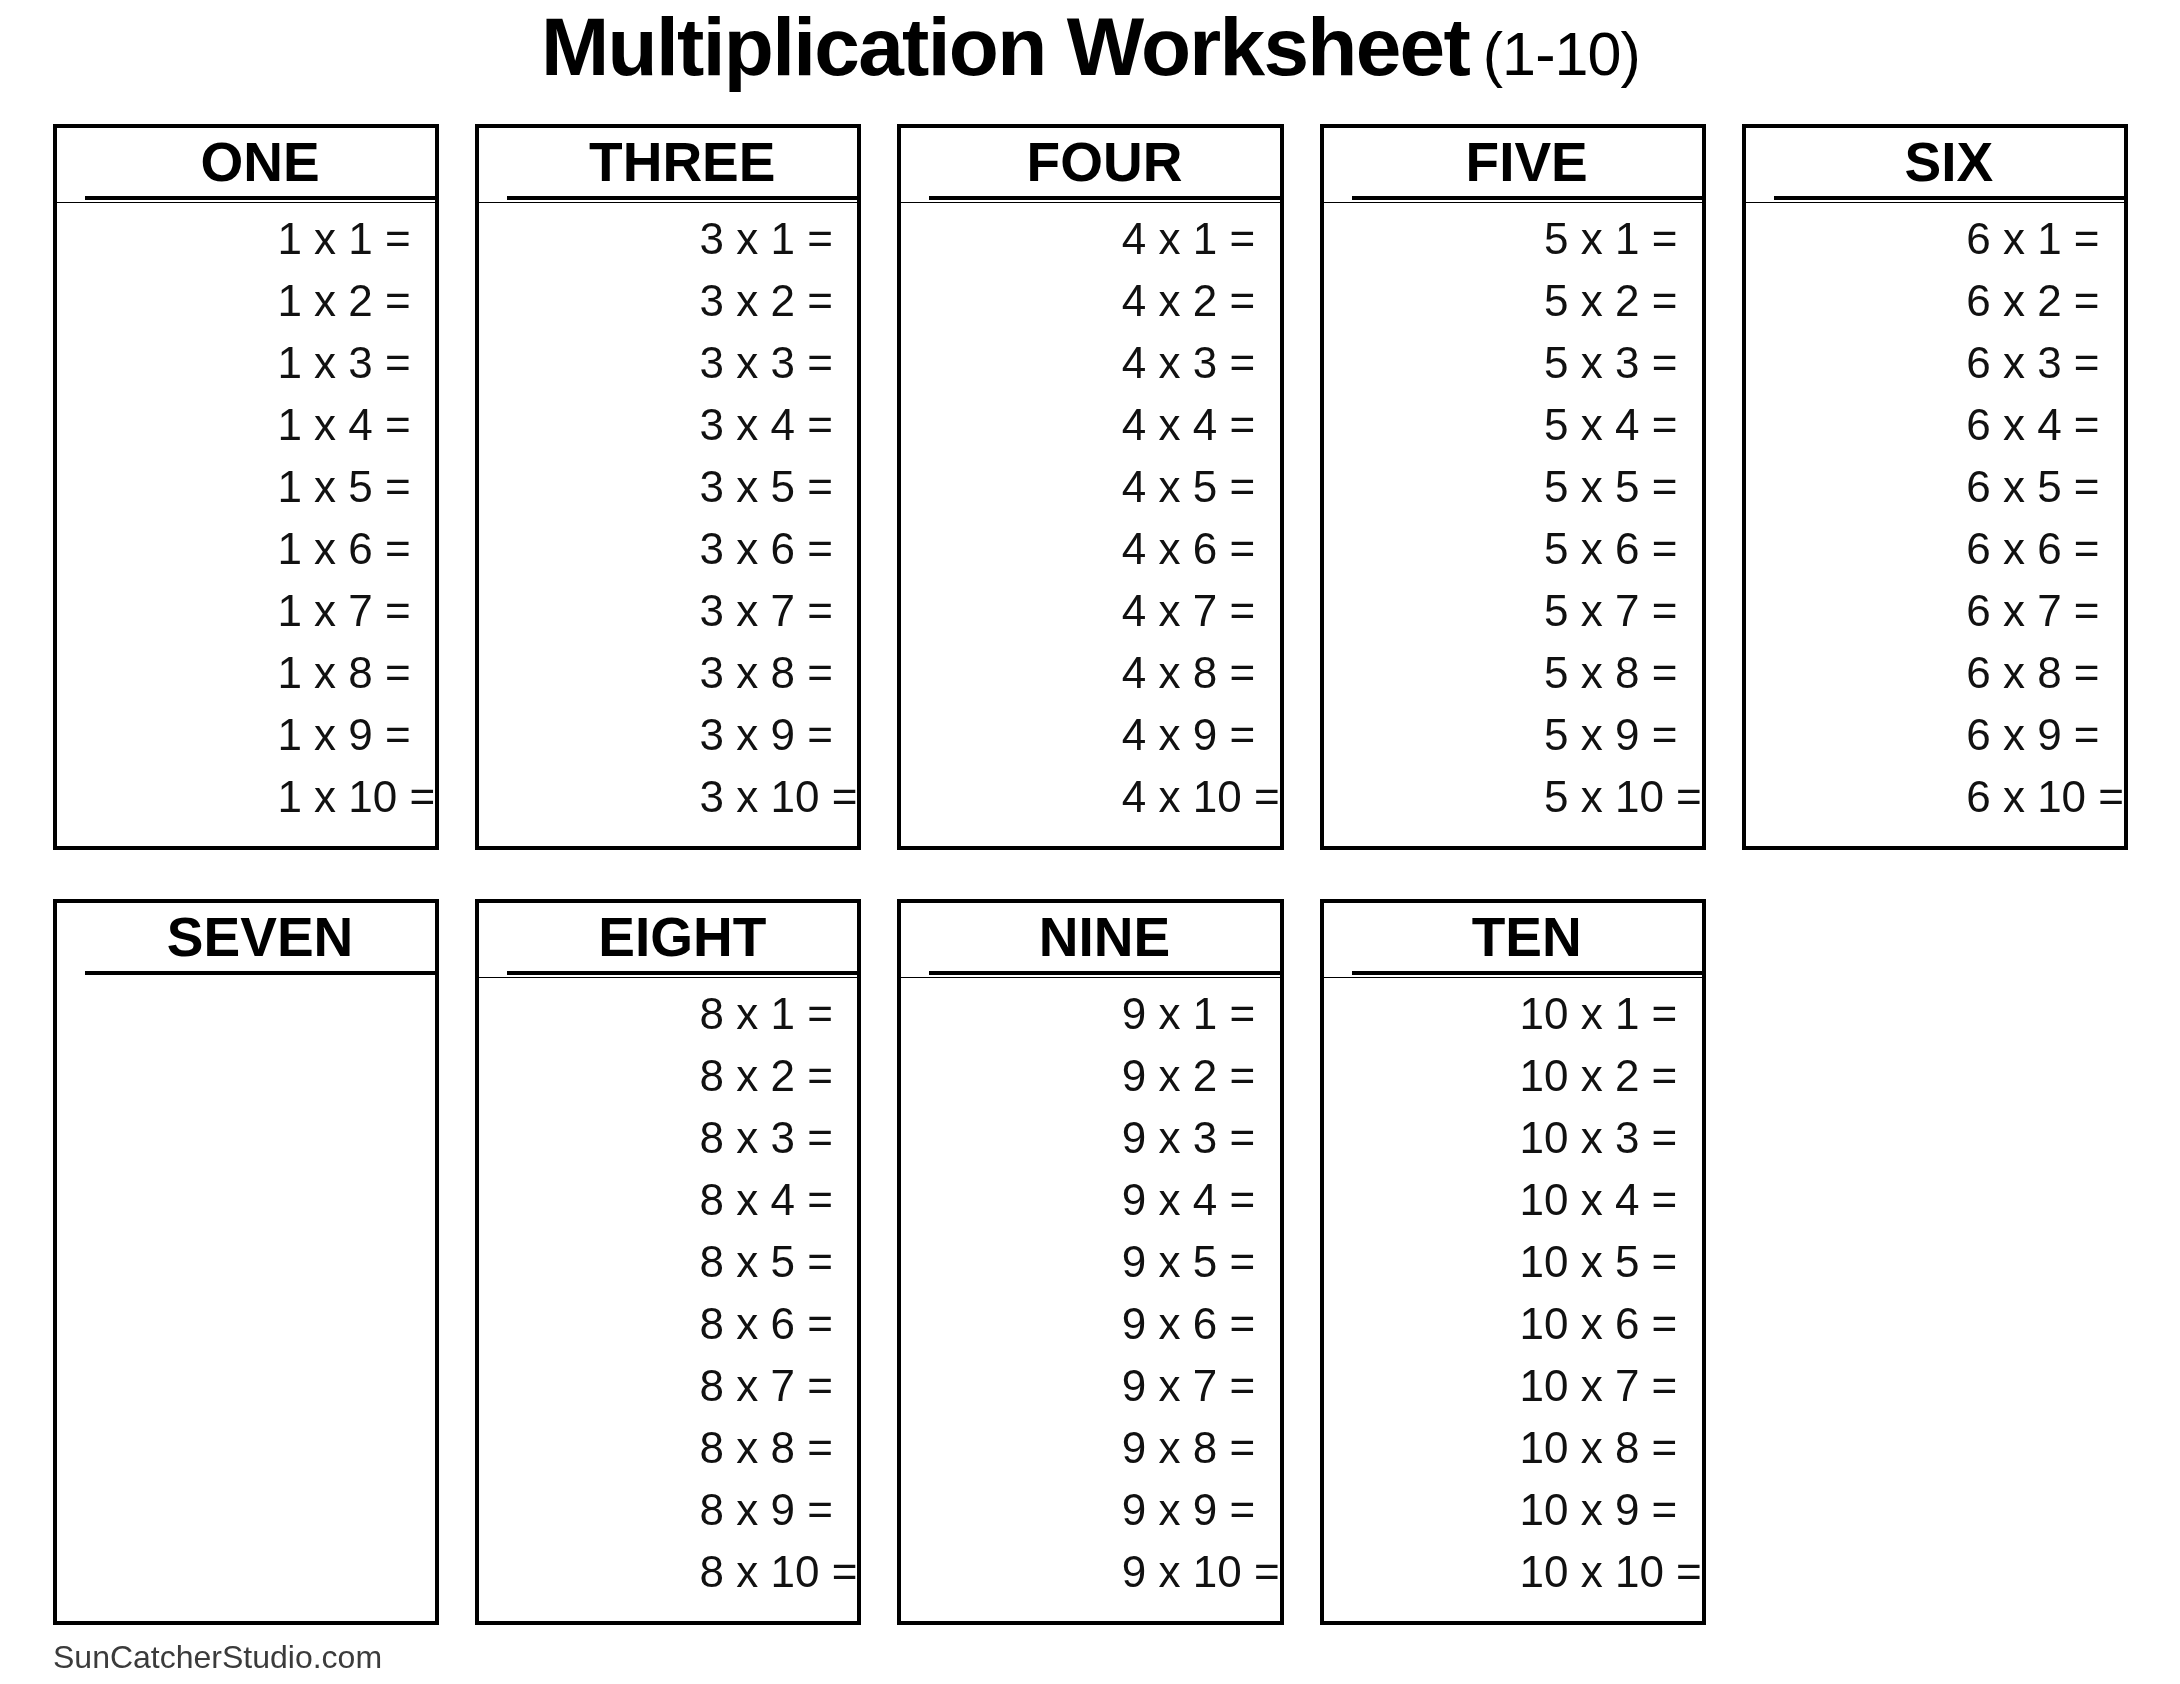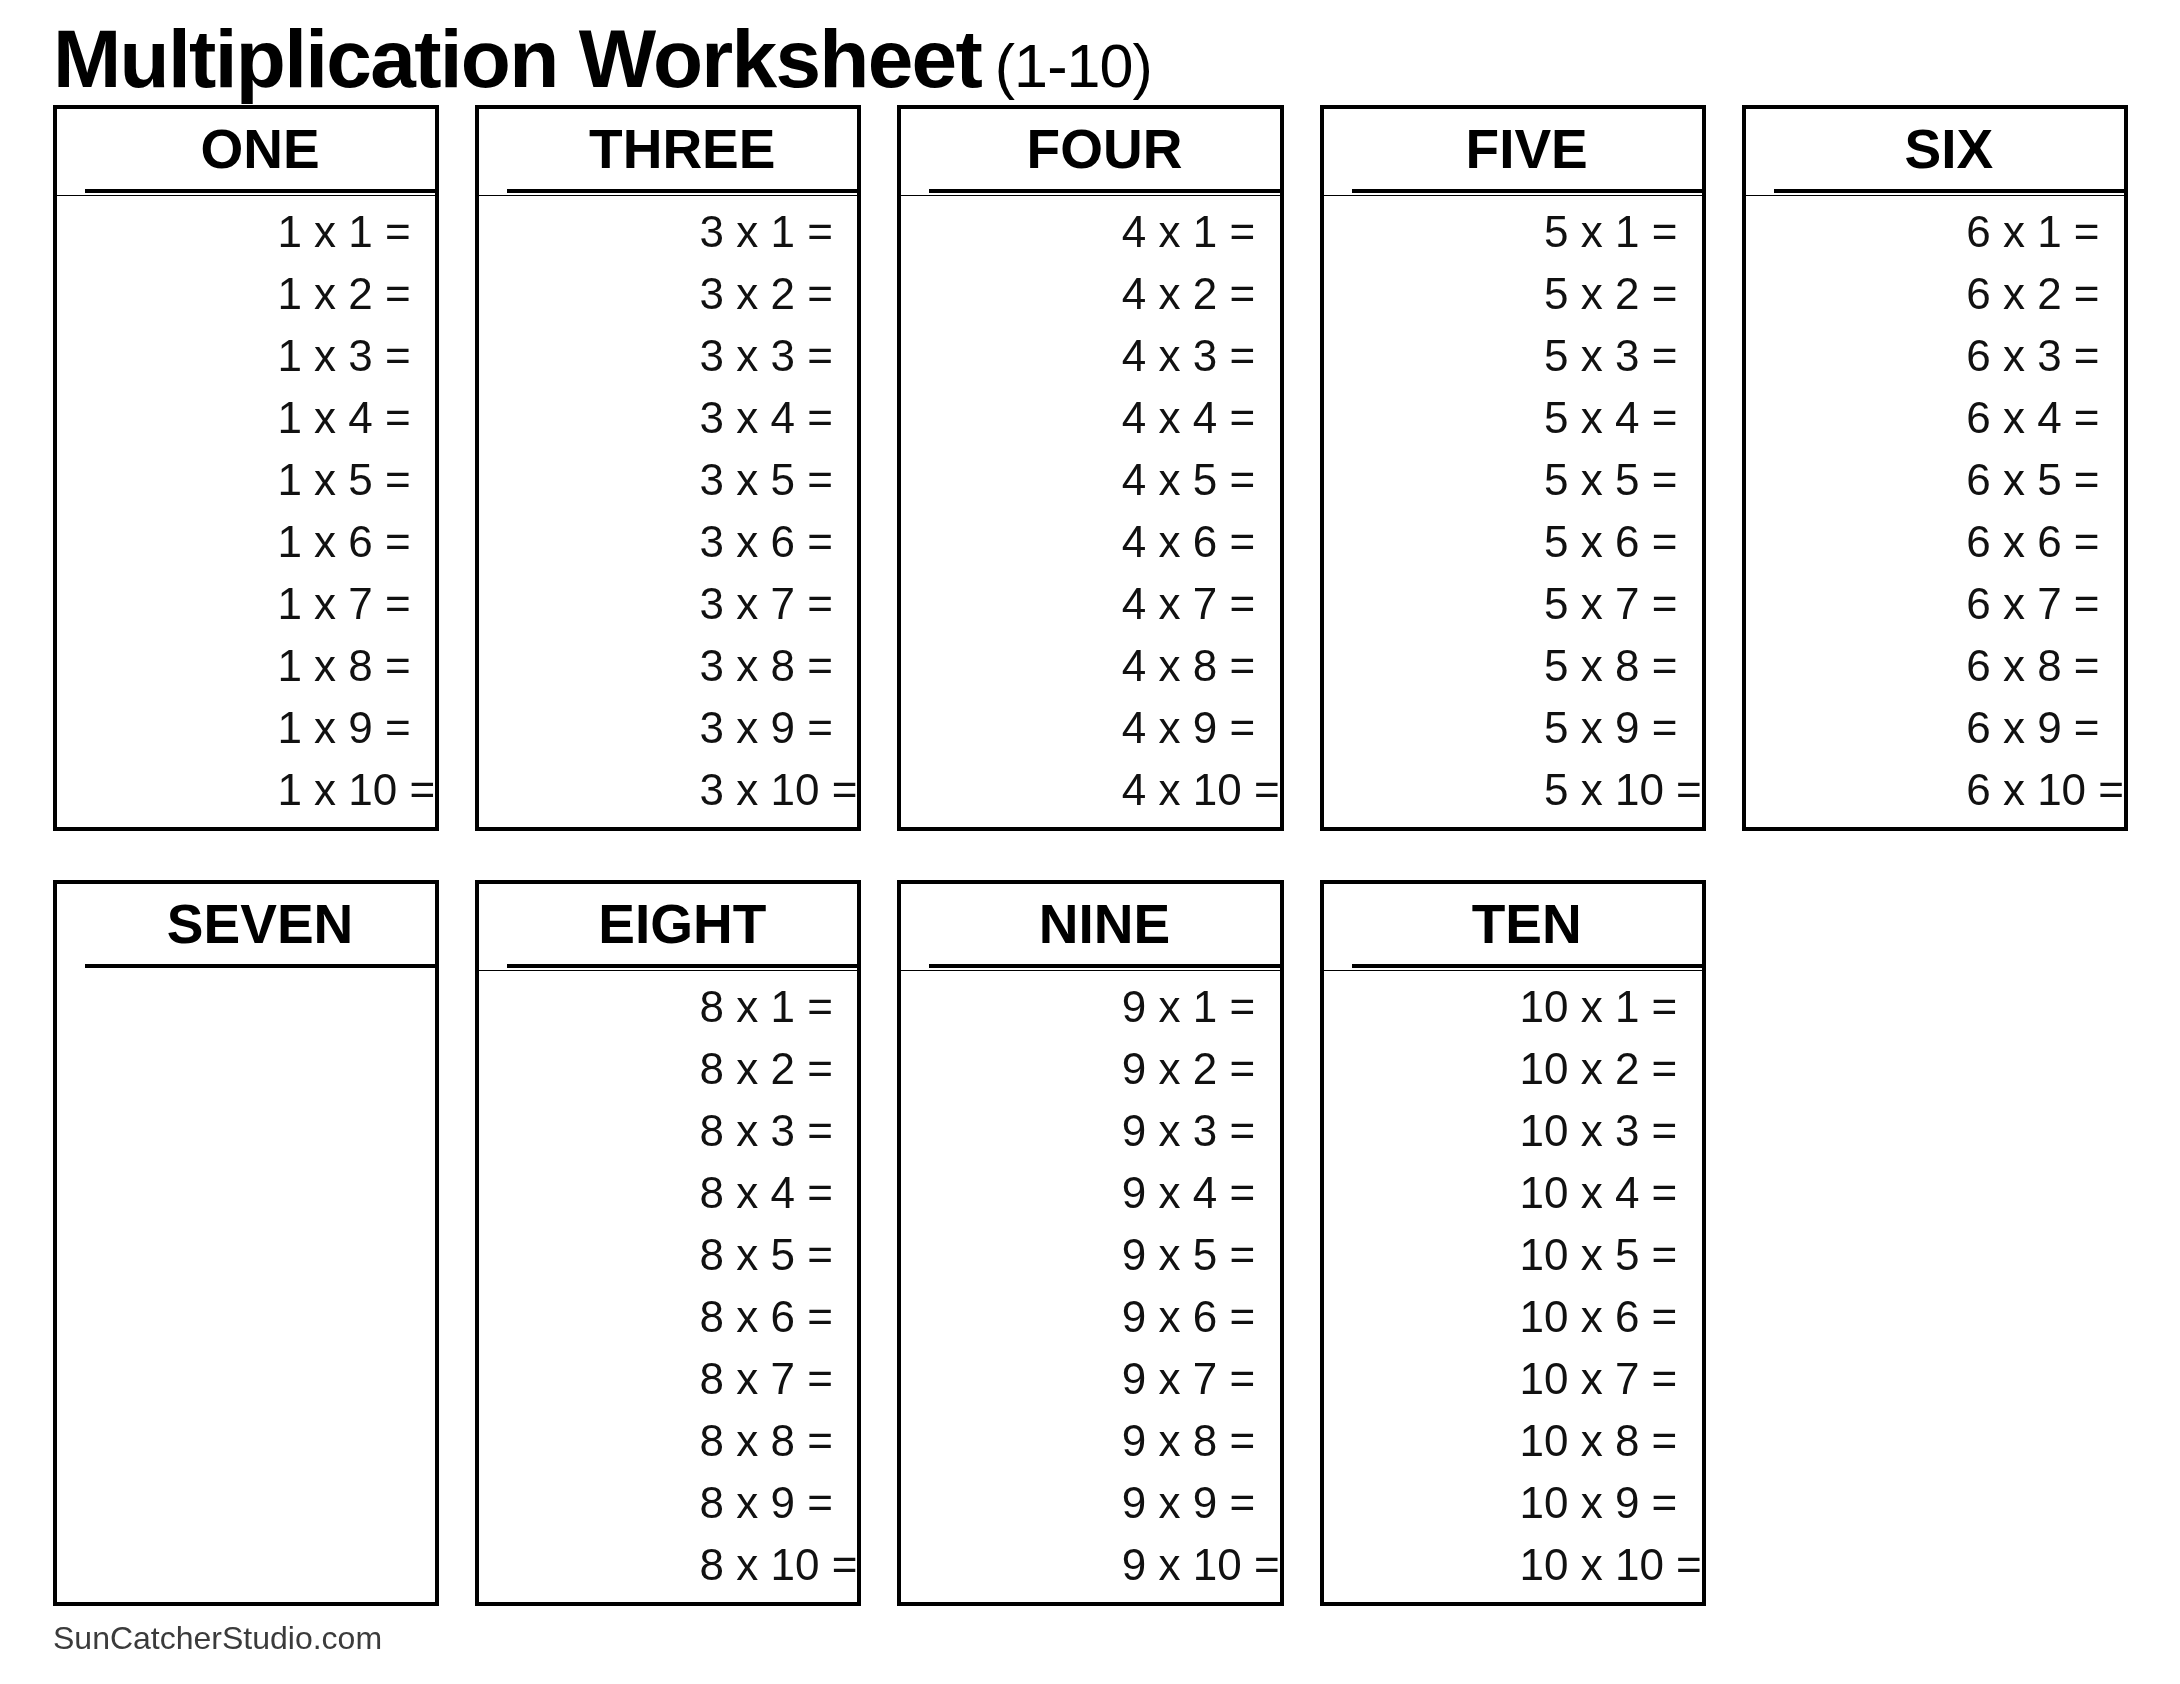--- a/index.html
+++ b/index.html
@@ -13,22 +13,22 @@
     height: 1685px;
     box-sizing: border-box;
     padding: 0 53px;
     background: #ffffff;
     font-family: "Liberation Sans", "DejaVu Sans", sans-serif;
     color: #000000;
     overflow: hidden;
   }
   .title-row {
     box-sizing: border-box;
-    height: 105px;
-    padding-top: 12px;
+    height: 124px;
+    text-align: center;
     white-space: nowrap;
   }
   .title-main {
     font-size: 82px;
     font-weight: bold;
     letter-spacing: -1.7px;
   }
   .title-suffix {
     font-size: 61px;
     font-weight: normal;
@@ -44,21 +44,21 @@
   .box {
     box-sizing: border-box;
     height: 726px;
     border: 4.3px solid #000000;
     background: #ffffff;
     display: flex;
     flex-direction: column;
   }
   .box-header {
     flex: 0 0 auto;
-    height: 84px;
+    height: 72px;
     box-sizing: border-box;
     border-bottom: 4.3px solid #000000;
     display: flex;
     align-items: center;
     justify-content: center;
     font-size: 55px;
     font-weight: bold;
     margin-left: 28px;
   }
   .box-body {

